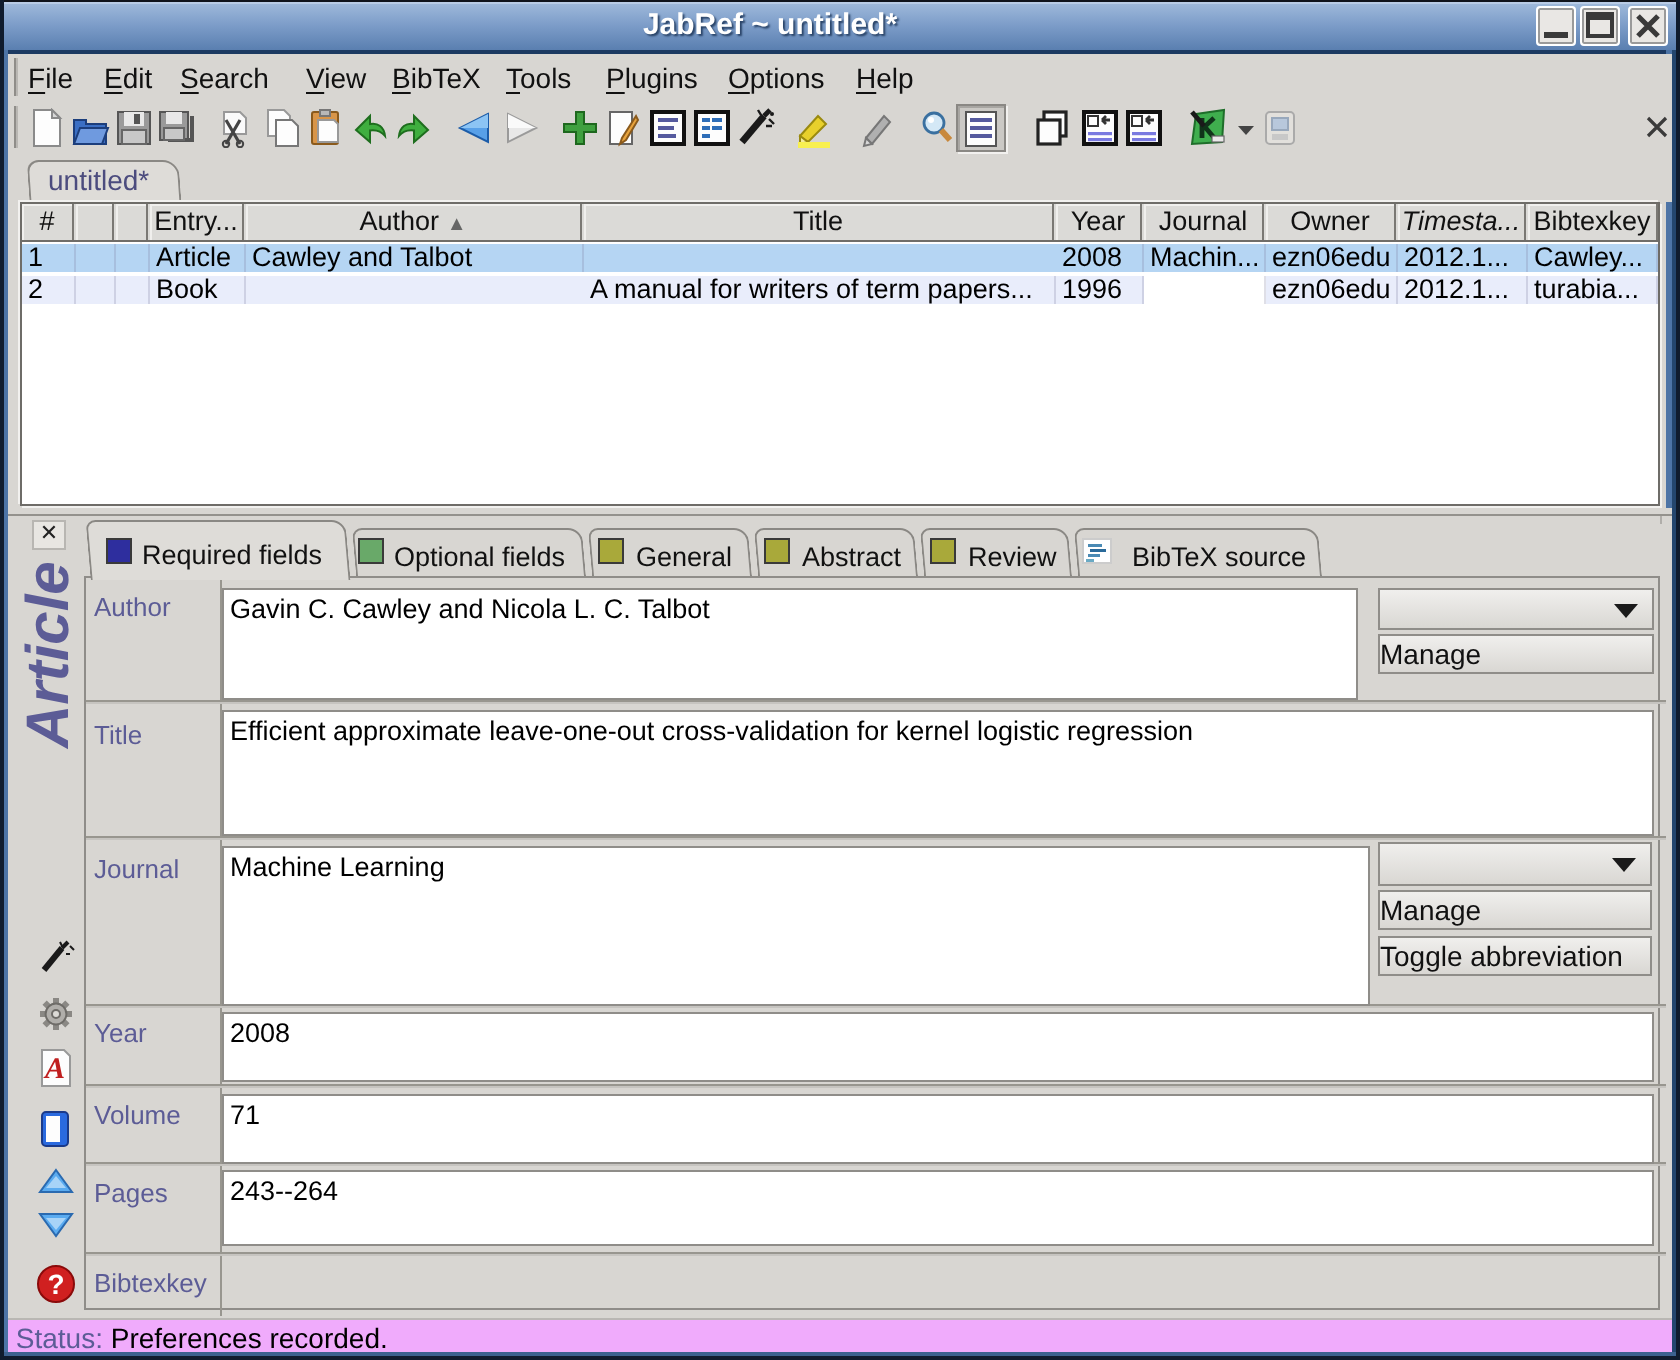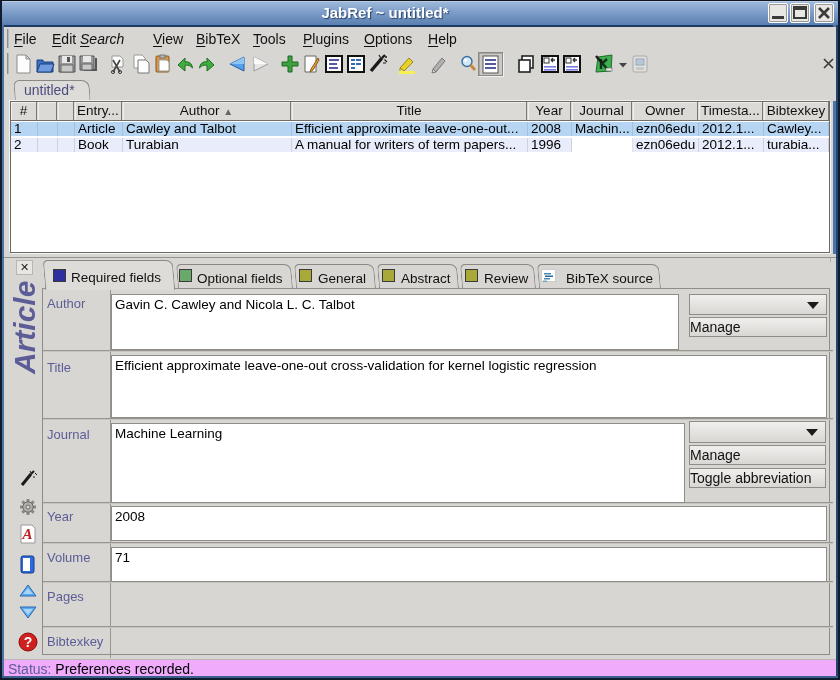--- a/index.html
+++ b/index.html
@@ -89,21 +89,21 @@
 <div class="abs" id="frameL2"></div>
 <div class="abs" id="frameR2"></div>
 <div class="abs" id="frameR3"></div>
 <div class="abs" id="frameB2"></div>
 <div class="abs" id="frameB"></div>
 
 <div class="abs" id="menubar">
   <div class="grip" style="left:3px;top:2px;height:19px;"></div>
   <div class="menuitem" style="left:10px;"><span class="mn">F</span>ile</div>
   <div class="menuitem" style="left:48px;"><span class="mn">E</span>dit</div>
-  <div class="menuitem" style="left:76px;font-style:italic;"><span class="mn">S</span>earch</div>
+  <div class="menuitem" style="left:86px;"><span class="mn">S</span>earch</div>
   <div class="menuitem" style="left:149px;"><span class="mn">V</span>iew</div>
   <div class="menuitem" style="left:192px;"><span class="mn">B</span>ibTeX</div>
   <div class="menuitem" style="left:249px;"><span class="mn">T</span>ools</div>
   <div class="menuitem" style="left:299px;"><span class="mn">P</span>lugins</div>
   <div class="menuitem" style="left:360px;"><span class="mn">O</span>ptions</div>
   <div class="menuitem" style="left:424px;"><span class="mn">H</span>elp</div>
 </div>
 
 <div class="abs" id="toolbar">
   <div class="grip" style="left:3px;top:3px;height:21px;"></div>
@@ -250,42 +250,40 @@
   <div id="thead">
     <div class="th" style="left:0px;width:26px;">#</div>
     <div class="th" style="left:27px;width:19px;"></div>
     <div class="th" style="left:47px;width:16px;"></div>
     <div class="th" style="left:64px;width:47px;">Entry...</div>
     <div class="th" style="left:112px;width:168px;">Author <span style="font-size:10px;color:#666;">▲</span></div>
     <div class="th" style="left:281px;width:235px;">Title</div>
     <div class="th" style="left:517px;width:43px;">Year</div>
     <div class="th" style="left:561px;width:60px;">Journal</div>
     <div class="th" style="left:622px;width:65px;">Owner</div>
-    <div class="th" style="left:688px;width:64px;">Timesta...</div>
+    <div class="th" style="left:688px;width:64px;font-style:italic;">Timesta...</div>
     <div class="th" style="left:753px;width:65px;">Bibtexkey</div>
   </div>
   <div class="row" style="top:20px;background:#b5d5f3;">
     <div class="cell" style="left:0px;width:27px;">1</div>
     <div class="cell" style="left:27px;width:20px;"></div>
     <div class="cell" style="left:47px;width:17px;"></div>
     <div class="cell" style="left:64px;width:48px;">Article</div>
     <div class="cell" style="left:112px;width:169px;">Cawley and Talbot</div>
-    <div class="cell" style="left:281px;width:236px;">Efficient approximate leave-one-out...</div>
     <div class="cell" style="left:517px;width:44px;">2008</div>
     <div class="cell" style="left:561px;width:61px;">Machin...</div>
     <div class="cell" style="left:622px;width:66px;">ezn06edu</div>
     <div class="cell" style="left:688px;width:65px;">2012.1...</div>
     <div class="cell" style="left:753px;width:65px;">Cawley...</div>
   </div>
   <div class="row" style="top:36px;background:#e9edfb;">
     <div class="cell" style="left:0px;width:27px;">2</div>
     <div class="cell" style="left:27px;width:20px;"></div>
     <div class="cell" style="left:47px;width:17px;"></div>
     <div class="cell" style="left:64px;width:48px;">Book</div>
-    <div class="cell" style="left:112px;width:169px;">Turabian</div>
     <div class="cell" style="left:281px;width:236px;">A manual for writers of term papers...</div>
     <div class="cell" style="left:517px;width:44px;">1996</div>
     <div class="cell" style="left:561px;width:61px;background:#fff;"></div>
     <div class="cell" style="left:622px;width:66px;">ezn06edu</div>
     <div class="cell" style="left:688px;width:65px;">2012.1...</div>
     <div class="cell" style="left:753px;width:65px;">turabia...</div>
   </div>
 </div>
 
 <div class="abs" id="splitter"></div>
@@ -372,20 +370,21 @@
     <div class="flabel" style="top:138px;">Journal</div>
     <div class="flabel" style="top:220px;">Year</div>
     <div class="flabel" style="top:261px;">Volume</div>
     <div class="flabel" style="top:300px;">Pages</div>
     <div class="flabel" style="top:345px;">Bibtexkey</div>
     <div class="fbox" style="left:68px;top:5px;width:568px;height:56px;">Gavin C. Cawley and Nicola L. C. Talbot</div>
     <div class="fbox" style="left:68px;top:134px;width:574px;height:80px;">Machine Learning</div>
     <div class="fbox" style="left:68px;top:66px;width:716px;height:63px;">Efficient approximate leave-one-out cross-validation for kernel logistic regression</div>
     <div class="fbox" style="left:68px;top:217px;width:716px;height:35px;">2008</div>
     <div class="fbox" style="left:68px;top:258px;width:716px;height:35px;">71</div>
+    <div class="fbox" style="left:68px;top:296px;width:716px;height:38px;">243--264</div>
     <div class="combo" style="left:646px;top:5px;width:138px;height:21px;"></div>
     <div class="btn" style="left:646px;top:28px;width:138px;height:20px;line-height:18px;">Manage</div>
     <div class="combo" style="left:646px;top:132px;width:137px;height:22px;"></div>
     <div class="btn" style="left:646px;top:156px;width:137px;height:20px;line-height:18px;">Manage</div>
     <div class="btn" style="left:646px;top:179px;width:137px;height:20px;line-height:18px;">Toggle abbreviation</div>
   </div>
 </div>
 
 <div class="abs" id="statusbar"><span style="color:#5c5c96;">&nbsp;Status:</span> Preferences recorded.</div>
 

